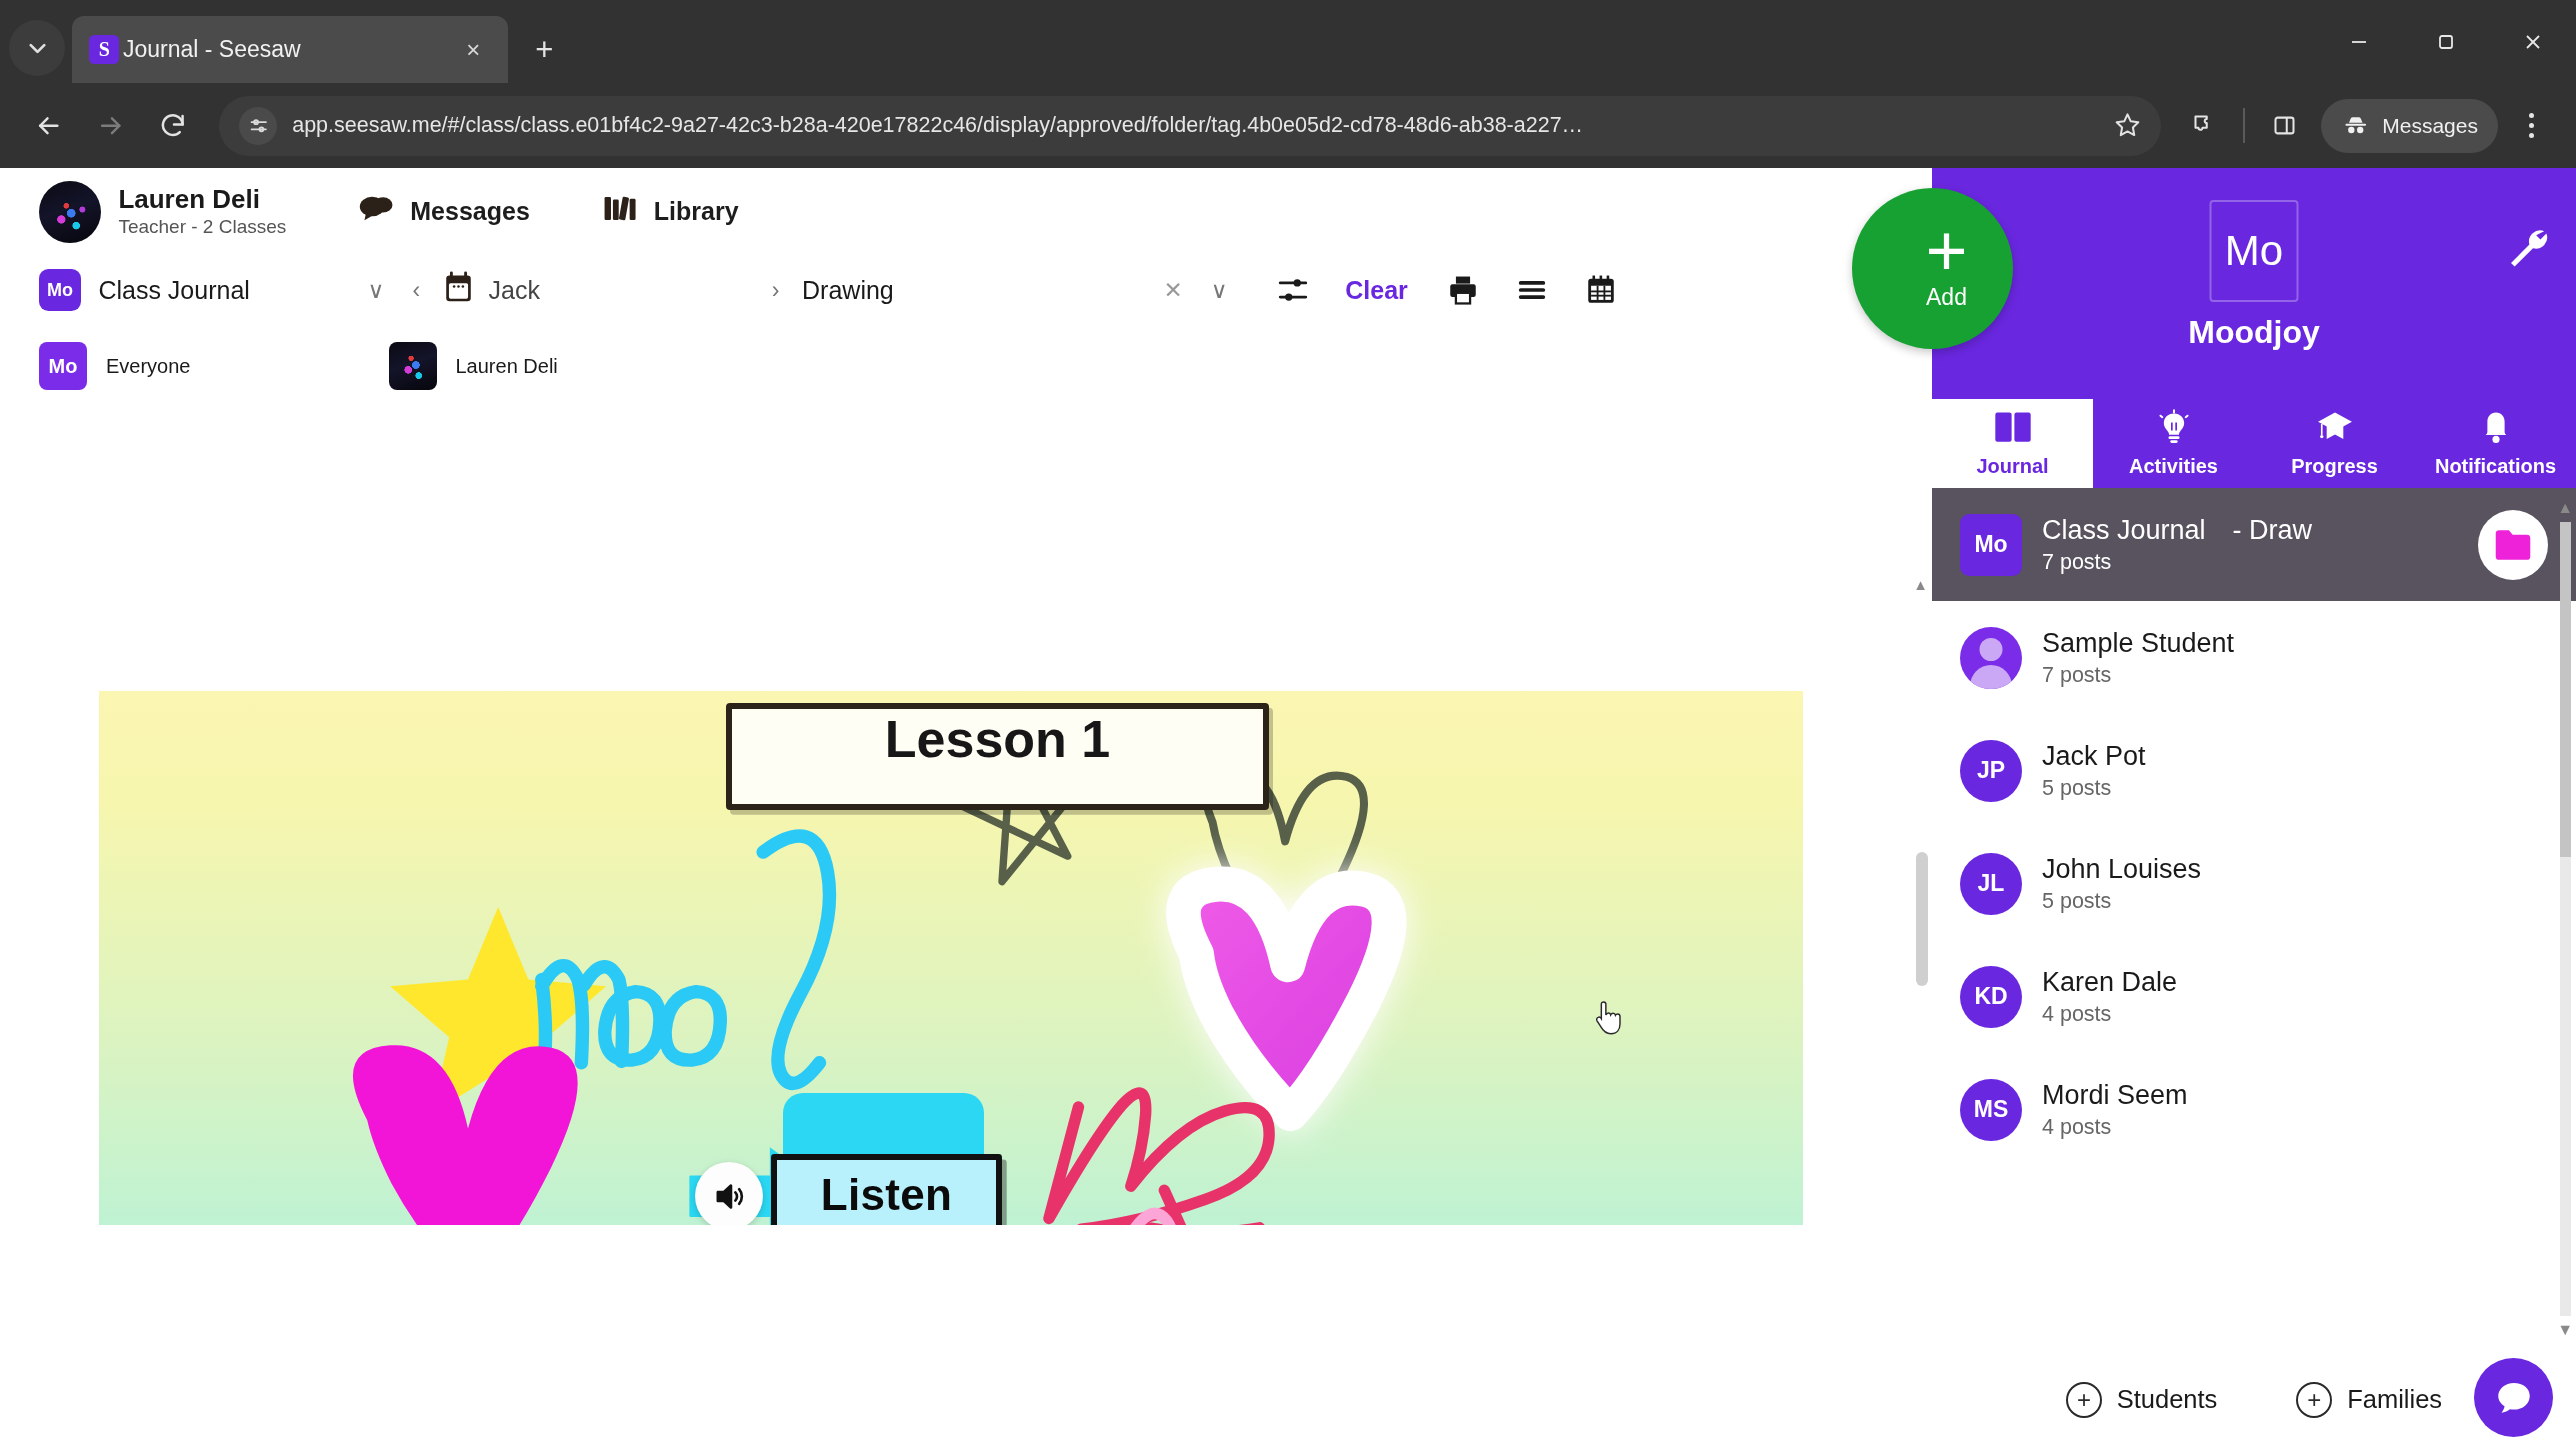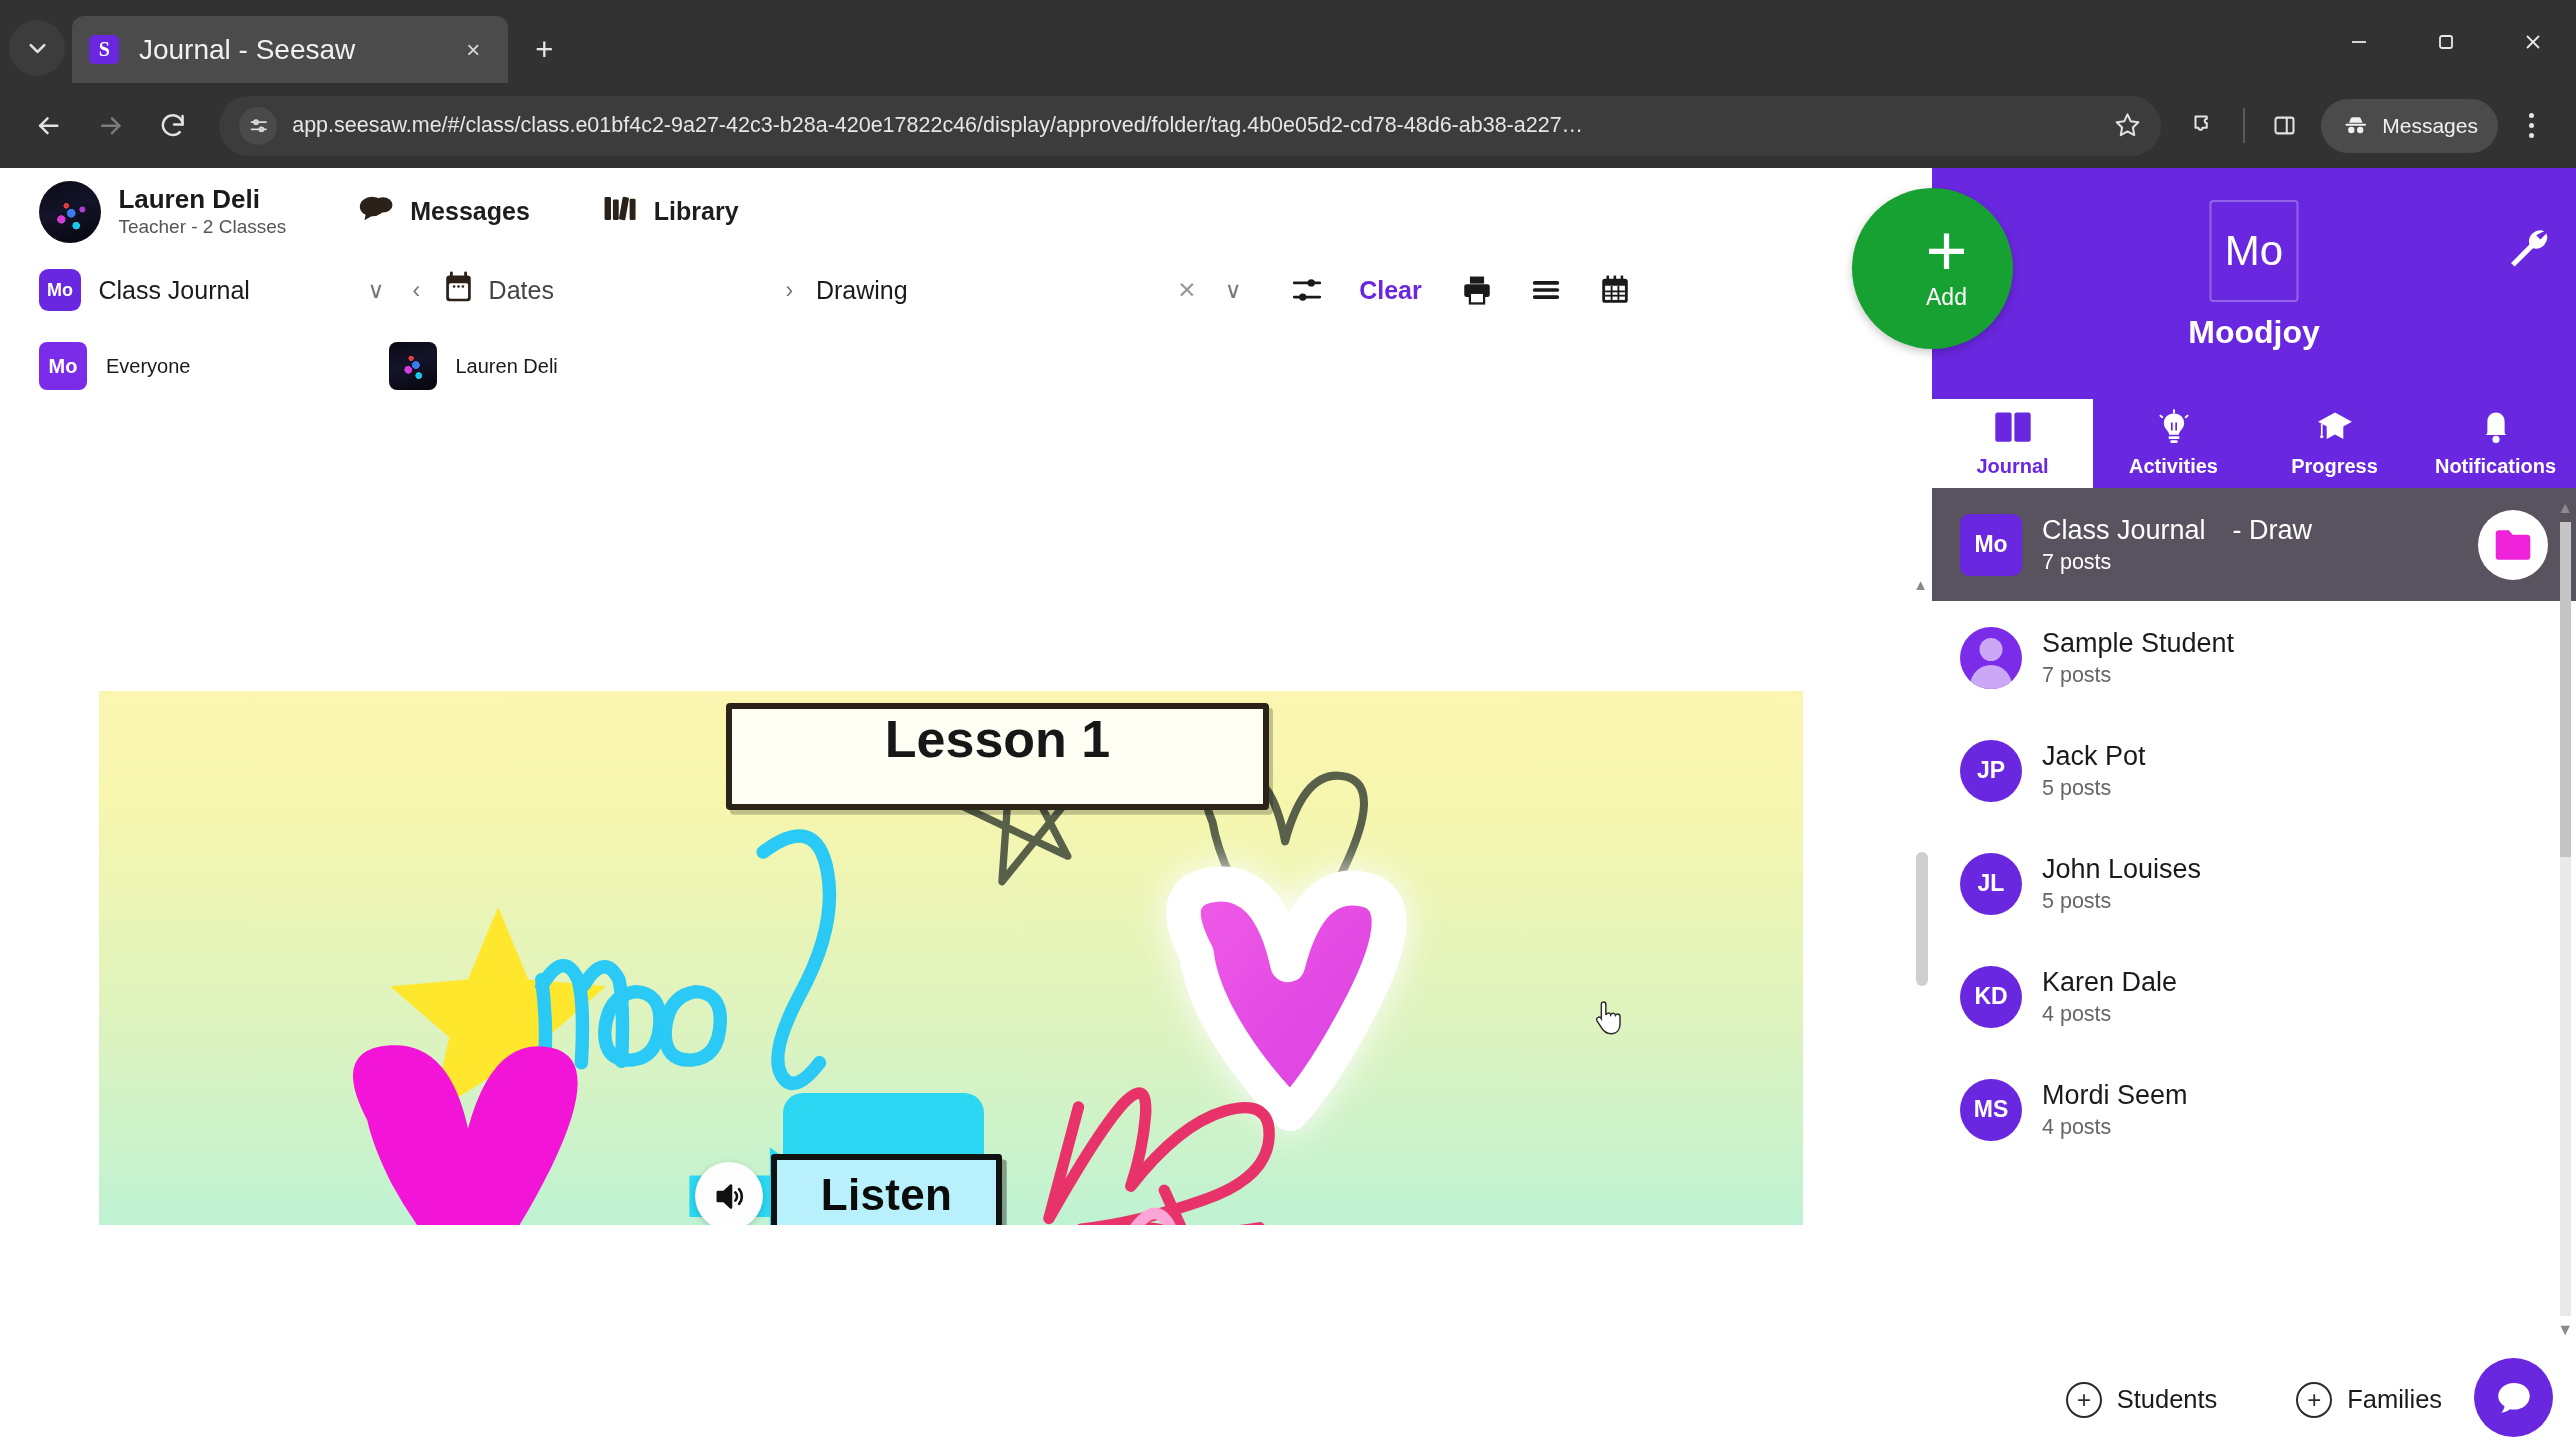--- a/index.html
+++ b/index.html
@@ -33,21 +33,21 @@
     flex: 0 0 auto; position: relative;
   }
   .tab-favicon {
     width: 29.5px; height: 29.5px; border-radius: 5.4px;
     background: #6a27e0; color: #fff;
     display: flex; align-items: center; justify-content: center;
     font-size: 20px; font-weight: bold; flex: 0 0 auto;
     font-family: "Liberation Serif", serif;
   }
   .tab-title {
-    color: #f1f1f1; font-size: 28px; margin-left: 20px;
+    color: #f1f1f1; font-size: 23px; margin-left: 4px;
     flex: 1 1 auto; white-space: nowrap; overflow: hidden;
   }
   .tab-close {
     width: 35px; height: 35px; border-radius: 17.4px;
     display: flex; align-items: center; justify-content: center;
     color: #d8d8d8; font-size: 24px; flex: 0 0 auto;
   }
   .newtab {
     width: 51px; height: 51px; margin: 0 0 8px 10.7px;
     border-radius: 25.5px; color: #e4e4e4; font-size: 31px;
@@ -469,21 +469,21 @@
             <svg viewBox="0 0 24 26" fill="#2b2118">
                 <rect x="2.5" y="4" width="19" height="20" rx="2.5"></rect>
                 <rect x="4.6" y="10" width="14.8" height="12" rx="1.2" fill="#fff"></rect>
                 <rect x="5.4" y="1" width="2.2" height="5" rx="1"></rect>
                 <rect x="16.4" y="1" width="2.2" height="5" rx="1"></rect>
                 <circle cx="8.6" cy="12.6" r="1"></circle>
                 <circle cx="12" cy="12.6" r="1"></circle>
                 <circle cx="15.4" cy="12.6" r="1"></circle>
               </svg>
           </span>
-          <span>Dates</span>
+          <span>Jack</span>
         </div>
         <div class="chev" style="margin-left:221px">›</div>
         <div class="ss-tag" style="margin-left:12px">Drawing</div>
         <div class="chev" style="margin-left:259px; color:#999">✕</div>
         <div class="chev" style="margin-left:6.7px">∨</div>
         <div class="tb-icon" style="margin-left:38px">
           <svg viewBox="0 0 24 24" fill="none" stroke="#1a1a1a" stroke-width="2" stroke-linecap="round">
               <line x1="3" y1="7" x2="21" y2="7"></line>
               <line x1="3" y1="17" x2="21" y2="17"></line>
               <circle cx="15" cy="7" r="2.6" fill="#1a1a1a" stroke="none"></circle>

